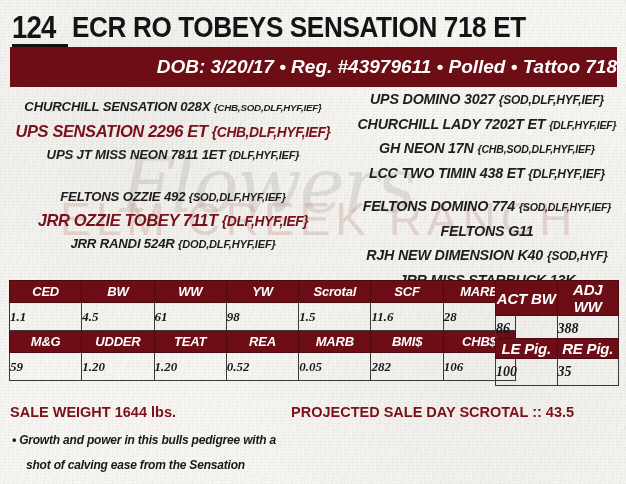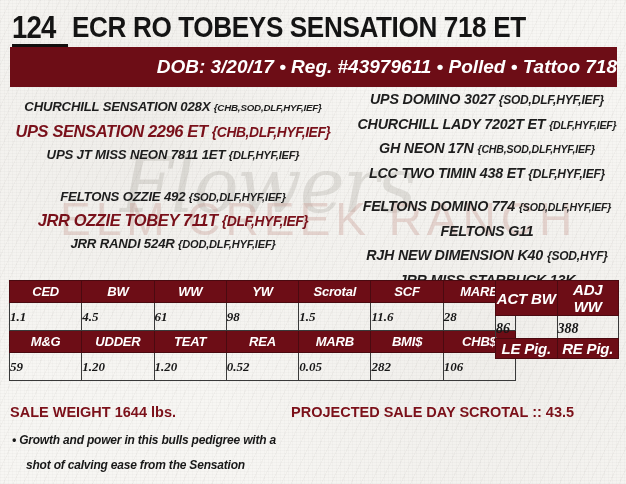--- a/index.html
+++ b/index.html
@@ -329,20 +329,24 @@
     </tr>
   </tbody>
     </table>
 
   <table class="epd-side bot">
     <tbody>
         <tr>
       <th>LE Pig.</th>
       <th>RE Pig.</th>
     </tr>
+    <tr>
+      <td>100</td>
+      <td>35</td>
+    </tr>
   </tbody>
     </table>
 
   <div class="wtline">
     <span class="w1">SALE WEIGHT 1644 lbs.</span>
     <span class="w2">PROJECTED SALE DAY SCROTAL :: 43.5</span>
   </div>
 
   <div class="notes">
     <div class="note-line">• Growth and power in this bulls pedigree with a</div>

